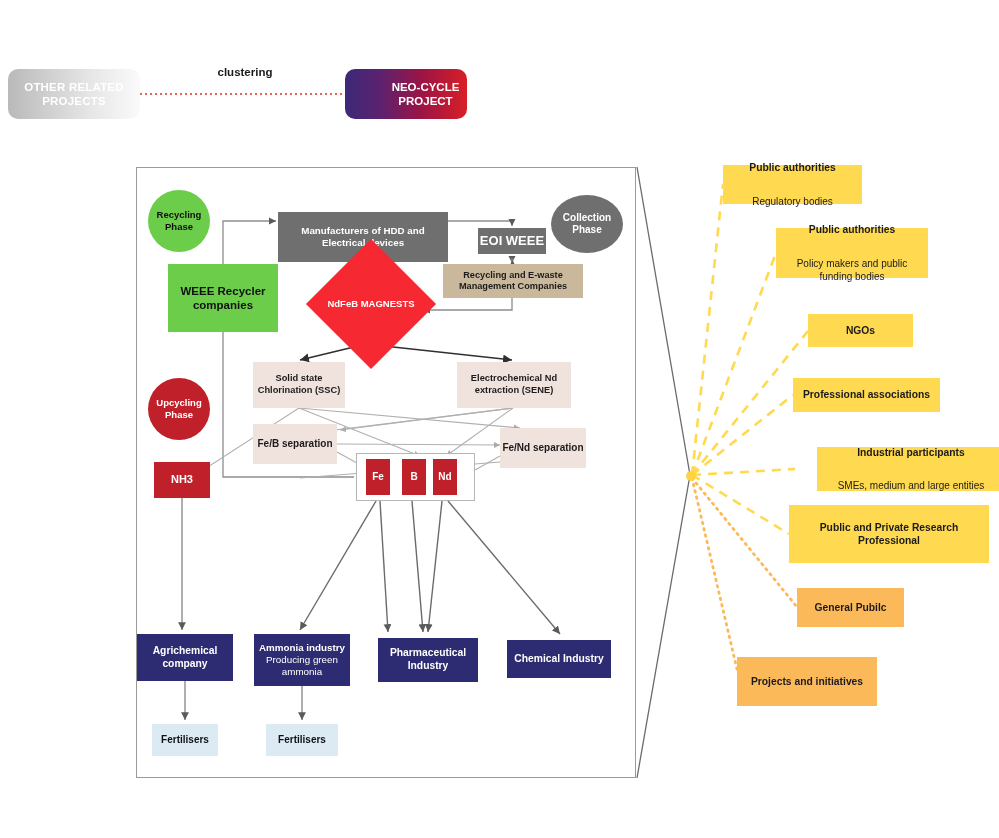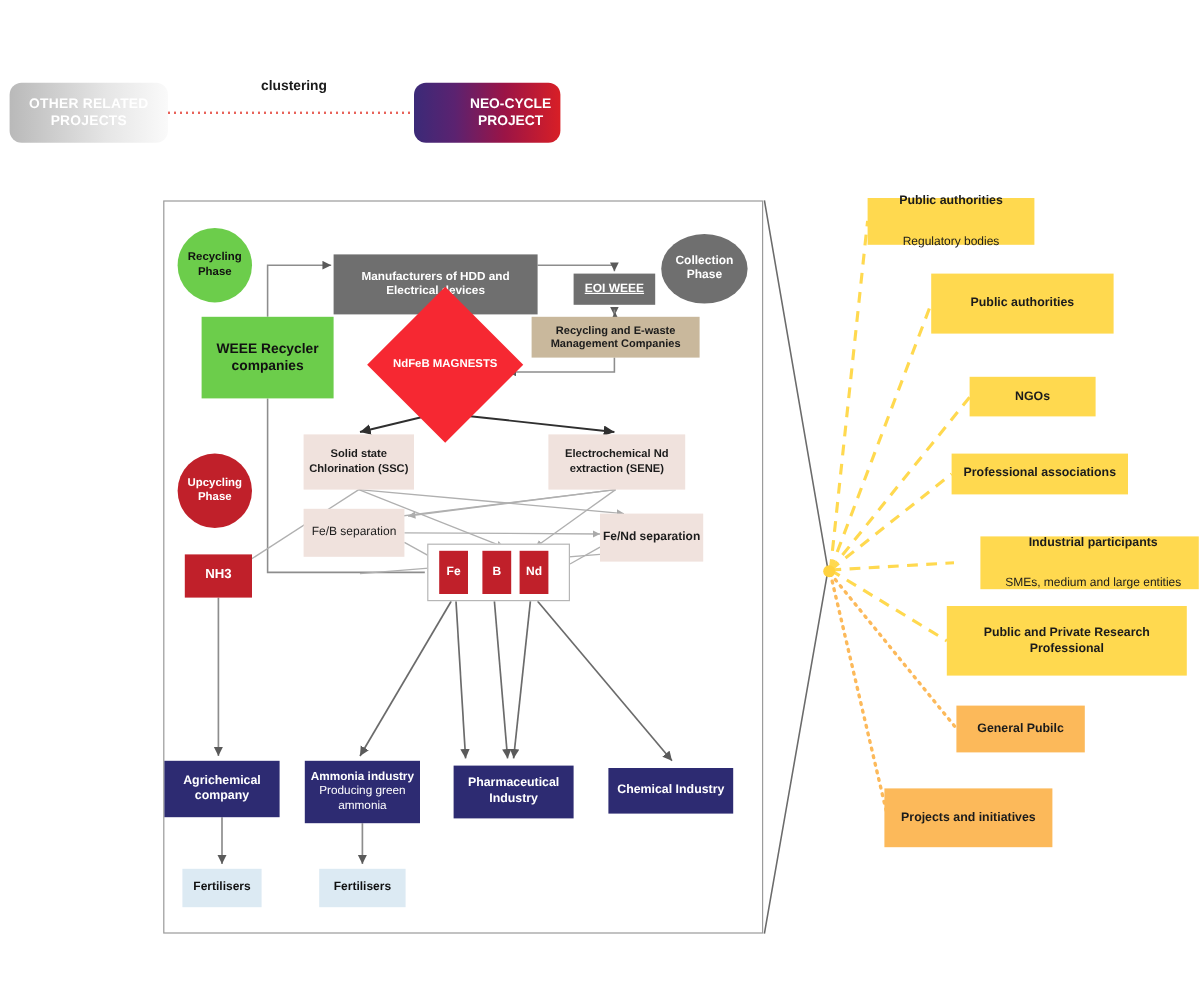--- a/index.html
+++ b/index.html
@@ -49,35 +49,35 @@
   .greyell{background:#6f6f6f;color:#fff;}
   .red{background:#c0202a;color:#fff;}
   .pink{background:#f0e2dd;color:#1c1c1c;}
   .navy{background:#2d2b72;color:#fff;}
   .lightblue{background:#dceaf3;color:#111;}
 
   
   #n-recycling-phase{left:148px;top:190px;width:62px;height:62px;font-size:9.5px;font-weight:bold;}
   #n-weee-recycler{left:168px;top:264px;width:110px;height:68px;font-size:11.5px;font-weight:bold;}
   #n-manufacturers{left:278px;top:197px;width:170px;height:50px;font-size:9.8px;font-weight:bold;padding:0 6px;margin-top:15px;}
-  #n-eol-weee{left:478px;top:228px;width:68px;height:26px;font-size:10px;font-weight:bold;text-decoration:underline;}
+  #n-eol-weee{left:478px;top:228px;width:68px;height:26px;font-size:13px;font-weight:bold;}
   #n-collection-phase{left:551px;top:195px;width:72px;height:58px;font-size:10px;font-weight:bold;}
   #n-recmgmt{left:443px;top:264px;width:140px;height:34px;font-size:9.2px;font-weight:bold;padding:0 5px;}
 
   #n-magnet-wrap{left:325px;top:258px;width:92px;height:92px;}
   #n-magnet-dia{width:92px;height:92px;background:#f62832;transform:rotate(45deg);
                 position:absolute;left:0;top:0;}
   #n-magnet-lbl{position:absolute;left:0;top:0;width:92px;height:92px;
      display:flex;flex-direction:column;align-items:center;justify-content:center;
      color:#fff;font-size:9.5px;font-weight:bold;line-height:1.25;text-align:center;}
 
   #n-upcycling{left:148px;top:378px;width:62px;height:62px;font-size:9.5px;font-weight:bold;}
   #n-ssc{left:253px;top:362px;width:92px;height:46px;font-size:9.3px;font-weight:bold;}
   #n-sene{left:457px;top:362px;width:114px;height:46px;font-size:9.3px;font-weight:bold;}
-  #n-feb{left:253px;top:424px;width:84px;height:40px;font-size:10px;font-weight:normal;text-align:center;}
+  #n-feb{left:253px;top:424px;width:84px;height:40px;font-size:10px;font-weight:bold;text-align:center;}
   #n-fend{left:500px;top:428px;width:86px;height:40px;font-size:10px;font-weight:bold;}
   #n-nh3{left:154px;top:462px;width:56px;height:36px;font-size:11px;font-weight:bold;}
 
   #elem-group{left:356px;top:453px;width:119px;height:48px;border:1px solid #b6b6b6;background:#fff;}
   .elem{position:absolute;top:459px;width:24px;height:36px;font-size:10px;font-weight:bold;}
   #elem-fe{left:366px;}
   #elem-b{left:402px;}
   #elem-nd{left:433px;}
 
   #n-agrichem{left:137px;top:634px;width:96px;height:47px;font-size:10.3px;font-weight:bold;}
@@ -314,20 +314,21 @@
   <span>Fertilisers</span>
 </div>
 
 <div class="abs stake yellow" id="s-pub1">
   <span class="s1">Public authorities</span>
   <span class="s2">Regulatory bodies</span>
 </div>
 
 <div class="abs stake yellow" id="s-pub2">
   <span class="s1">Public authorities</span>
+  <span class="s2">Policy makers and public funding bodies</span>
 </div>
 
 <div class="abs stake yellow" id="s-ngo">
   <span class="s1">NGOs</span>
 </div>
 
 <div class="abs stake yellow" id="s-prof">
   <span class="s1">Professional associations</span>
 </div>
 

